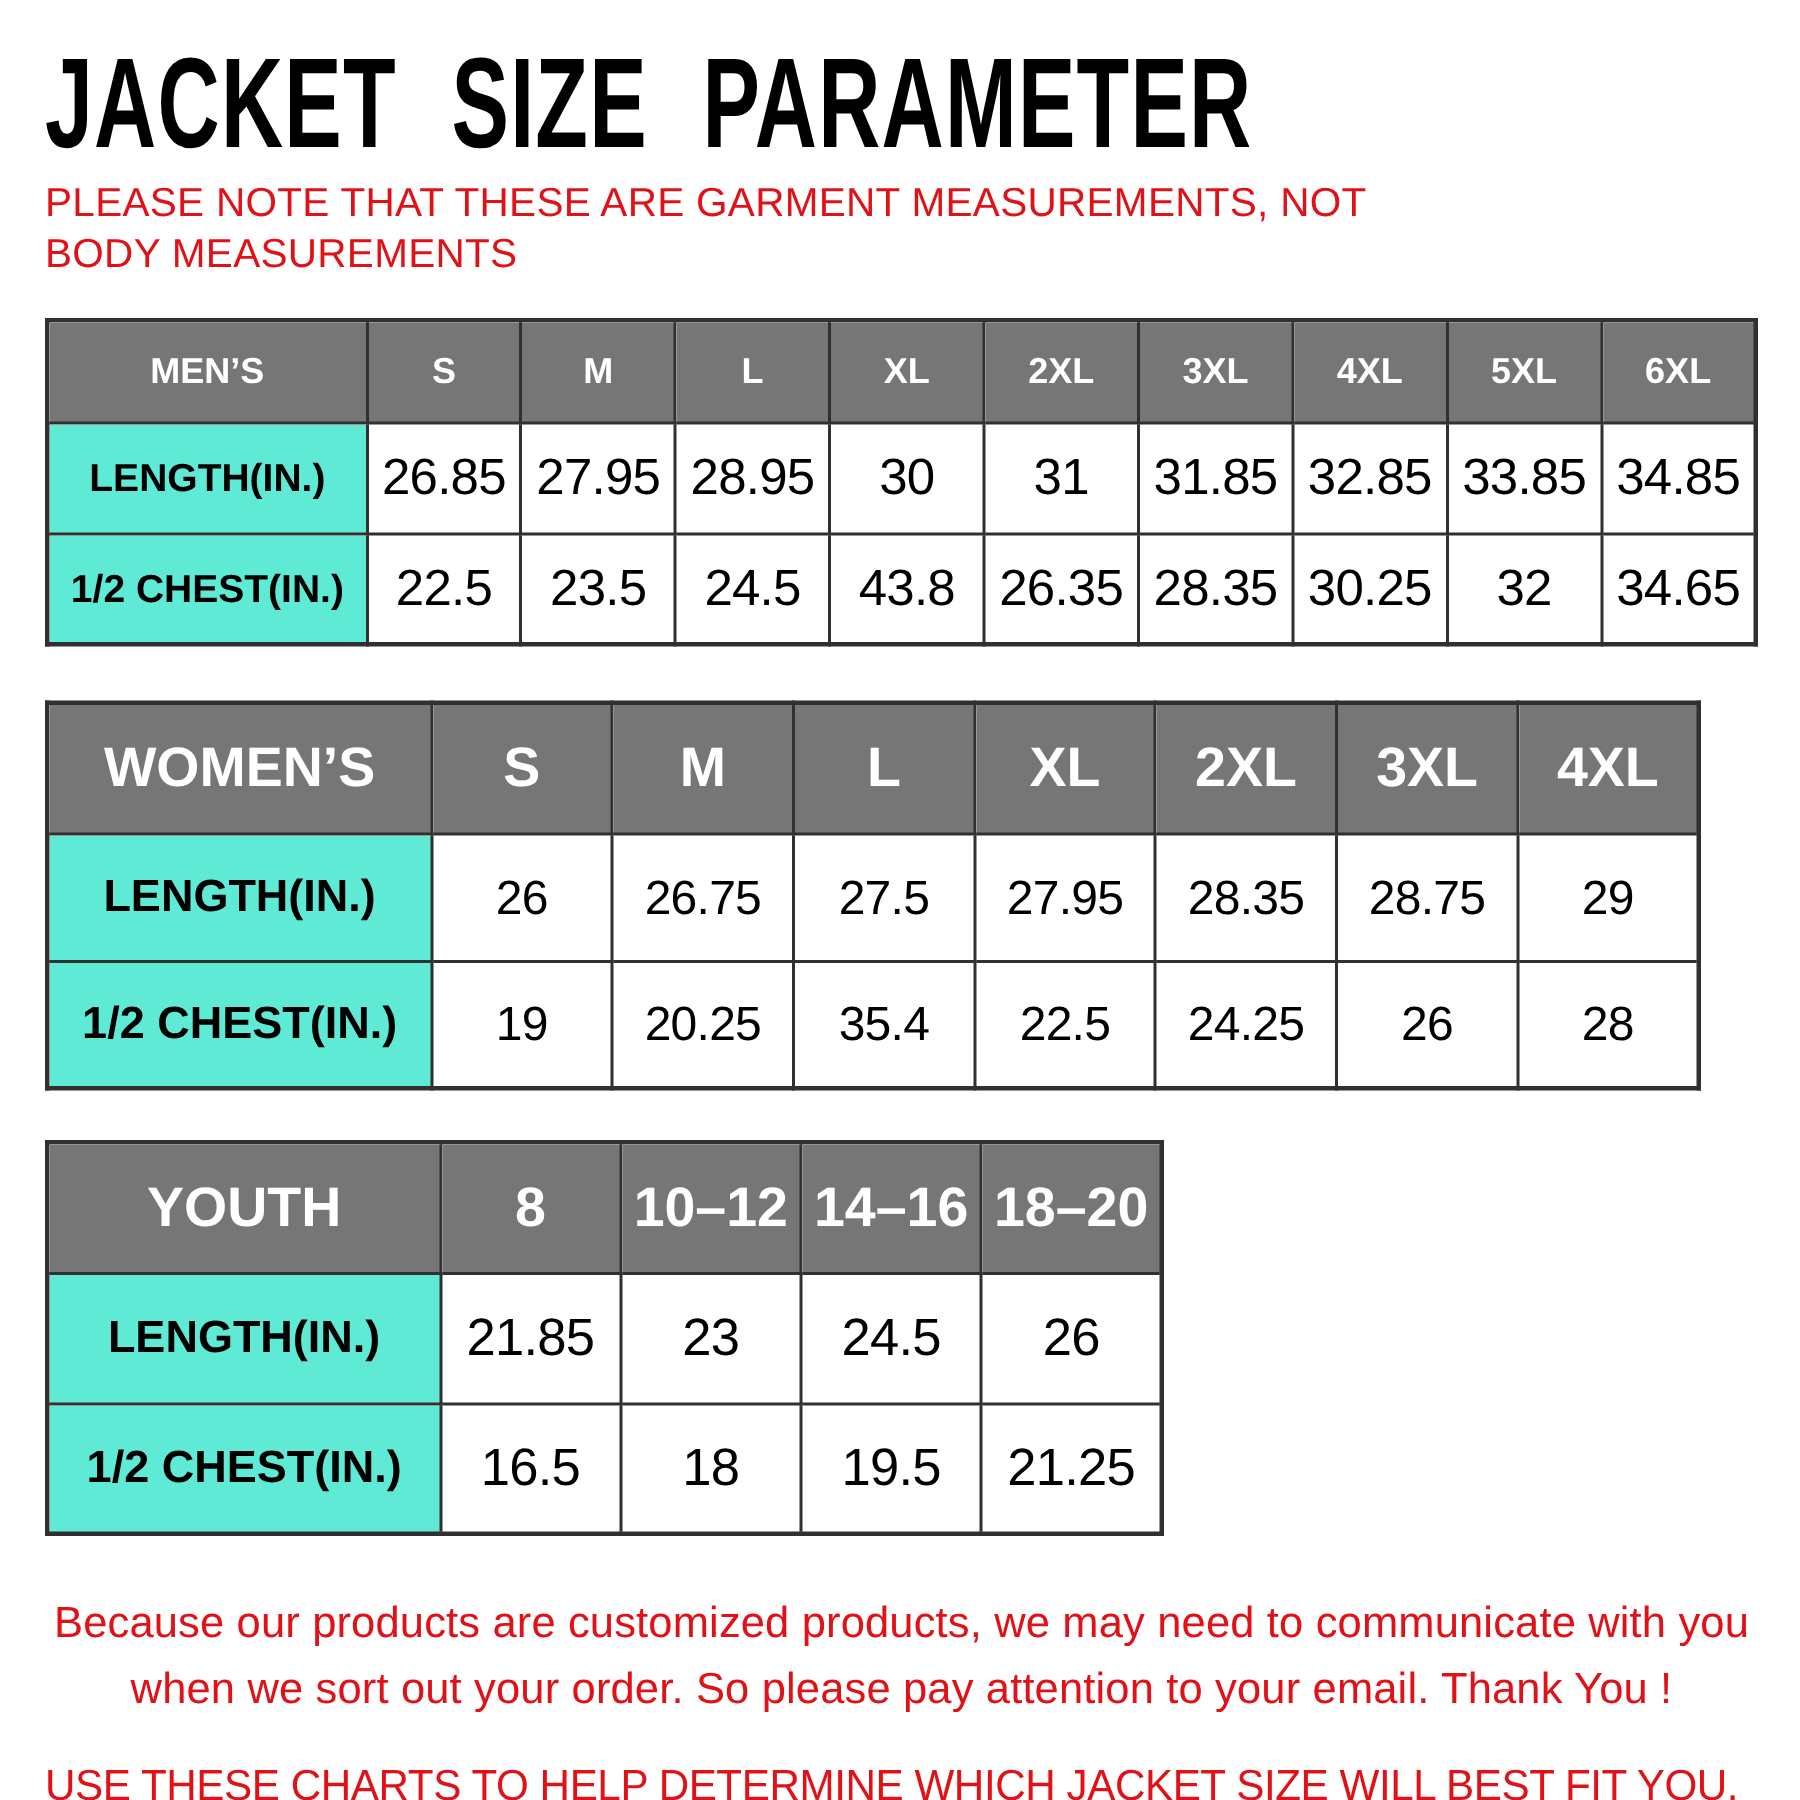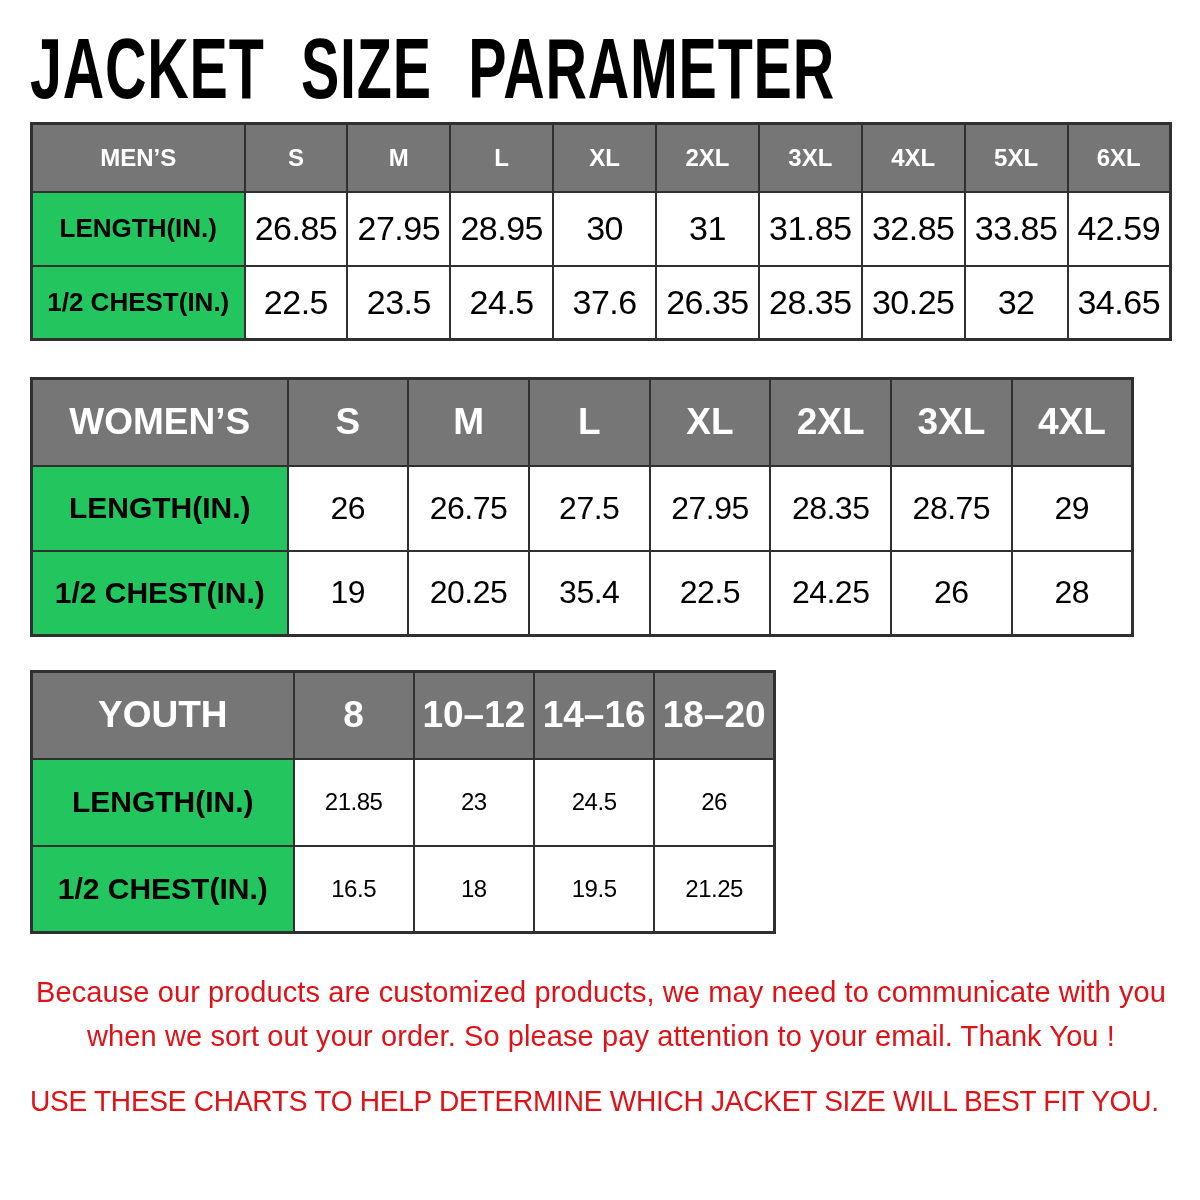--- a/index.html
+++ b/index.html
@@ -38,21 +38,21 @@
   }
   table.size-table th, table.size-table td{
     border:2px solid var(--border);
     text-align:center; vertical-align:middle;
     overflow:hidden; white-space:nowrap;
   }
   table.size-table thead th{
     background:var(--gray); color:#fff; font-weight:700;
   }
   table.size-table th.rowlabel{
-    background:#22c55e; color:#000; font-weight:700; letter-spacing:0;margin-top:10px;
+    background:#5eead4; color:#000; font-weight:700; letter-spacing:0;margin-top:10px;
   }
   table.size-table td{ font-weight:400; letter-spacing:-0.5px; }
 
   
   .tbl-0{ width:1142px; margin-top:26px; }
   .tbl-0 col:first-child{ width:213px; }
   .tbl-0 thead tr{ height:68px; }
   .tbl-0 tbody tr{ height:74px; }
   .tbl-0 thead th{ font-size:24px; }
   .tbl-0 th.rowlabel{ font-size:26px; }
@@ -67,21 +67,21 @@
   .tbl-1 th.rowlabel{ font-size:30px; }
   .tbl-1 td{ font-size:32px; }
 
   
   .tbl-2{ width:746px; margin-top:33px; }
   .tbl-2 col:first-child{ width:262px; }
   .tbl-2 thead tr{ height:87px; }
   .tbl-2 tbody tr{ height:87px; }
   .tbl-2 thead th{ font-size:37px; }
   .tbl-2 th.rowlabel{ font-size:30px; }
-  .tbl-2 td{ font-size:24px; }
+  .tbl-2 td{ font-size:35px; }
 
   
   .footer-para{
     margin-top:36px;
     color:var(--red);
     font-size:29px; line-height:44px;
     max-width:1165px; letter-spacing:0.1px;text-align:center;
   }
   .footer-line{
     margin-top:27px;
@@ -92,20 +92,21 @@
     transform:scaleX(0.97); transform-origin:left top;
   }
 </style>
 </head>
 <body>
 
 <div class="page">
 
   <h1 class="title">JACKET SIZE PARAMETER</h1>
 
+  <p class="note">PLEASE NOTE THAT THESE ARE GARMENT MEASUREMENTS, NOT BODY MEASUREMENTS</p>
 
   <table class="size-table tbl-0">
       <colgroup>
         <col>
         <col>
         <col>
         <col>
         <col>
         <col>
         <col>
@@ -131,28 +132,28 @@
         <tr>
           <th class="rowlabel">LENGTH(IN.)</th>
           <td>26.85</td>
           <td>27.95</td>
           <td>28.95</td>
           <td>30</td>
           <td>31</td>
           <td>31.85</td>
           <td>32.85</td>
           <td>33.85</td>
-          <td>42.59</td>
+          <td>34.85</td>
         </tr>
         <tr>
           <th class="rowlabel">1/2 CHEST(IN.)</th>
           <td>22.5</td>
           <td>23.5</td>
           <td>24.5</td>
-          <td>37.6</td>
+          <td>43.8</td>
           <td>26.35</td>
           <td>28.35</td>
           <td>30.25</td>
           <td>32</td>
           <td>34.65</td>
         </tr>
       </tbody>
     </table>
 
   <table class="size-table tbl-1">

